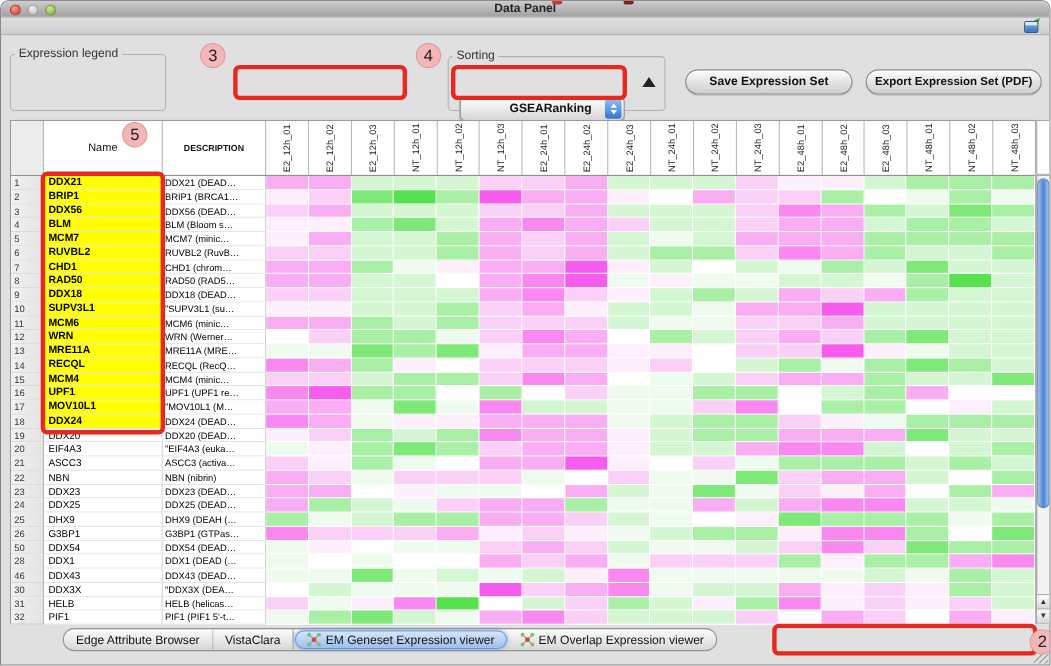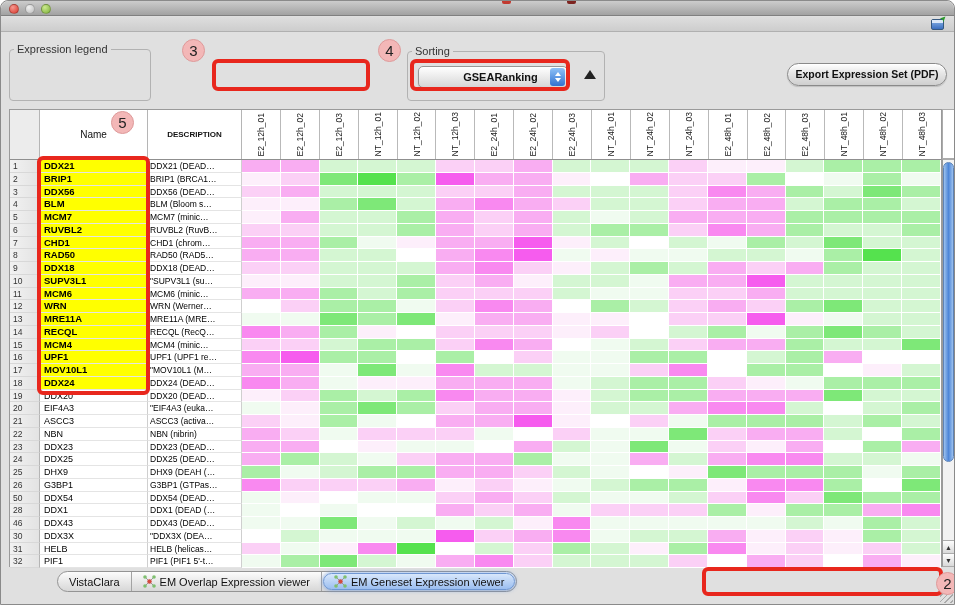--- a/index.html
+++ b/index.html
@@ -121,44 +121,46 @@
 </style>
 </head>
 <body>
 
 <div class="window">
 
   <div class="titlebar">
     <div class="light lred"></div>
     <div class="light lgray"></div>
     <div class="light lgreen"></div>
+    <div class="title">Data Panel</div>
   </div>
   <div class="artifact" style="left:501px;width:9px;background:#c23a30;"></div>
   <div class="artifact" style="left:566px;width:9px;background:#7e2420;"></div>
   <div class="subbar">
     <div class="floaticon"></div>
   </div>
 
   <fieldset class="legendgrp">
     <legend>Expression legend</legend>
   </fieldset>
 
 
   <fieldset class="sortgrp">
     <legend>Sorting</legend>
-    <div class="popup" style="left:10px;top:9px;width:150px;padding-left:32px;">
+    <div class="popup" style="left:10px;top:31px;width:150px;padding-left:32px;">
       <span class="ptext">GSEARanking</span>
       <span class="stepper">
           <span class="tri-u"></span>
           <span class="tri-d"></span>
         </span>
     </div>
   </fieldset>
   <div class="sortasc"></div>
 
+  <div class="aquabtn" style="left:622px;top:62px;width:152px;">Save Expression Set</div>
   <div class="aquabtn" style="left:786px;top:62px;width:160px;font-size:10.5px;">Export Expression Set (PDF)</div>
 
   <div class="tablewrap">
     <div class="thead">
       <div class="corner"></div>
       <div class="nameh">Name</div>
       <div class="desch">DESCRIPTION</div>
       <div class="colheads">
           <div class="colh">
             <span>E2_12h_01</span>
@@ -958,50 +960,53 @@
 
   <div class="corner2"></div>
   <div class="vscroll">
     <div class="vthumb"></div>
     <div class="sbtn" style="bottom:13px;">▲</div>
     <div class="sbtn" style="bottom:0;">▼</div>
   </div>
 
   <div class="tabbar">
       <div class="tab">
+        <span>Edge Attribute Browser</span>
+      </div>
+      <div class="tab">
         <span>VistaClara</span>
+      </div>
+      <div class="tab sel">
+        <svg viewBox="0 0 13 13" class="tabicon">
+          <line x1="6.5" y1="6.5" x2="2" y2="2" stroke="#999" stroke-width="1"></line>
+          <line x1="6.5" y1="6.5" x2="11" y2="2" stroke="#999" stroke-width="1"></line>
+          <line x1="6.5" y1="6.5" x2="2" y2="11" stroke="#999" stroke-width="1"></line>
+          <line x1="6.5" y1="6.5" x2="11" y2="11" stroke="#999" stroke-width="1"></line>
+          <circle cx="2" cy="2" r="1.8" fill="#7fbf6f"></circle>
+          <circle cx="11" cy="2" r="1.8" fill="#7fbf6f"></circle>
+          <circle cx="2" cy="11" r="1.8" fill="#7fbf6f"></circle>
+          <circle cx="11" cy="11" r="1.8" fill="#7fbf6f"></circle>
+          <circle cx="6.5" cy="6.5" r="2.2" fill="#d24a3e"></circle>
+        </svg>
+        <span>EM Geneset Expression viewer</span>
       </div>
       <div class="tab">
         <svg viewBox="0 0 13 13" class="tabicon">
           <line x1="6.5" y1="6.5" x2="2" y2="2" stroke="#999" stroke-width="1"></line>
           <line x1="6.5" y1="6.5" x2="11" y2="2" stroke="#999" stroke-width="1"></line>
           <line x1="6.5" y1="6.5" x2="2" y2="11" stroke="#999" stroke-width="1"></line>
           <line x1="6.5" y1="6.5" x2="11" y2="11" stroke="#999" stroke-width="1"></line>
           <circle cx="2" cy="2" r="1.8" fill="#7fbf6f"></circle>
           <circle cx="11" cy="2" r="1.8" fill="#7fbf6f"></circle>
           <circle cx="2" cy="11" r="1.8" fill="#7fbf6f"></circle>
           <circle cx="11" cy="11" r="1.8" fill="#7fbf6f"></circle>
           <circle cx="6.5" cy="6.5" r="2.2" fill="#d24a3e"></circle>
         </svg>
         <span>EM Overlap Expression viewer</span>
       </div>
-      <div class="tab sel">
-        <svg viewBox="0 0 13 13" class="tabicon">
-          <line x1="6.5" y1="6.5" x2="2" y2="2" stroke="#999" stroke-width="1"></line>
-          <line x1="6.5" y1="6.5" x2="11" y2="2" stroke="#999" stroke-width="1"></line>
-          <line x1="6.5" y1="6.5" x2="2" y2="11" stroke="#999" stroke-width="1"></line>
-          <line x1="6.5" y1="6.5" x2="11" y2="11" stroke="#999" stroke-width="1"></line>
-          <circle cx="2" cy="2" r="1.8" fill="#7fbf6f"></circle>
-          <circle cx="11" cy="2" r="1.8" fill="#7fbf6f"></circle>
-          <circle cx="2" cy="11" r="1.8" fill="#7fbf6f"></circle>
-          <circle cx="11" cy="11" r="1.8" fill="#7fbf6f"></circle>
-          <circle cx="6.5" cy="6.5" r="2.2" fill="#d24a3e"></circle>
-        </svg>
-        <span>EM Geneset Expression viewer</span>
-      </div>
     </div>
   <div class="grip"></div>
 
   <div class="redbox" style="left:211px;top:58px;width:158px;height:32px;"></div>
   <div class="redbox" style="left:409px;top:58px;width:160px;height:32px;"></div>
   <div class="redbox" style="left:36px;top:155px;width:113px;height:239px;"></div>
   <div class="redbox" style="left:701px;top:566px;width:241px;height:29px;"></div>
   <div class="callout" style="left:935px;top:571px;">2</div>
   <div class="callout" style="left:181px;top:38px;">3</div>
   <div class="callout" style="left:377px;top:38px;">4</div>

